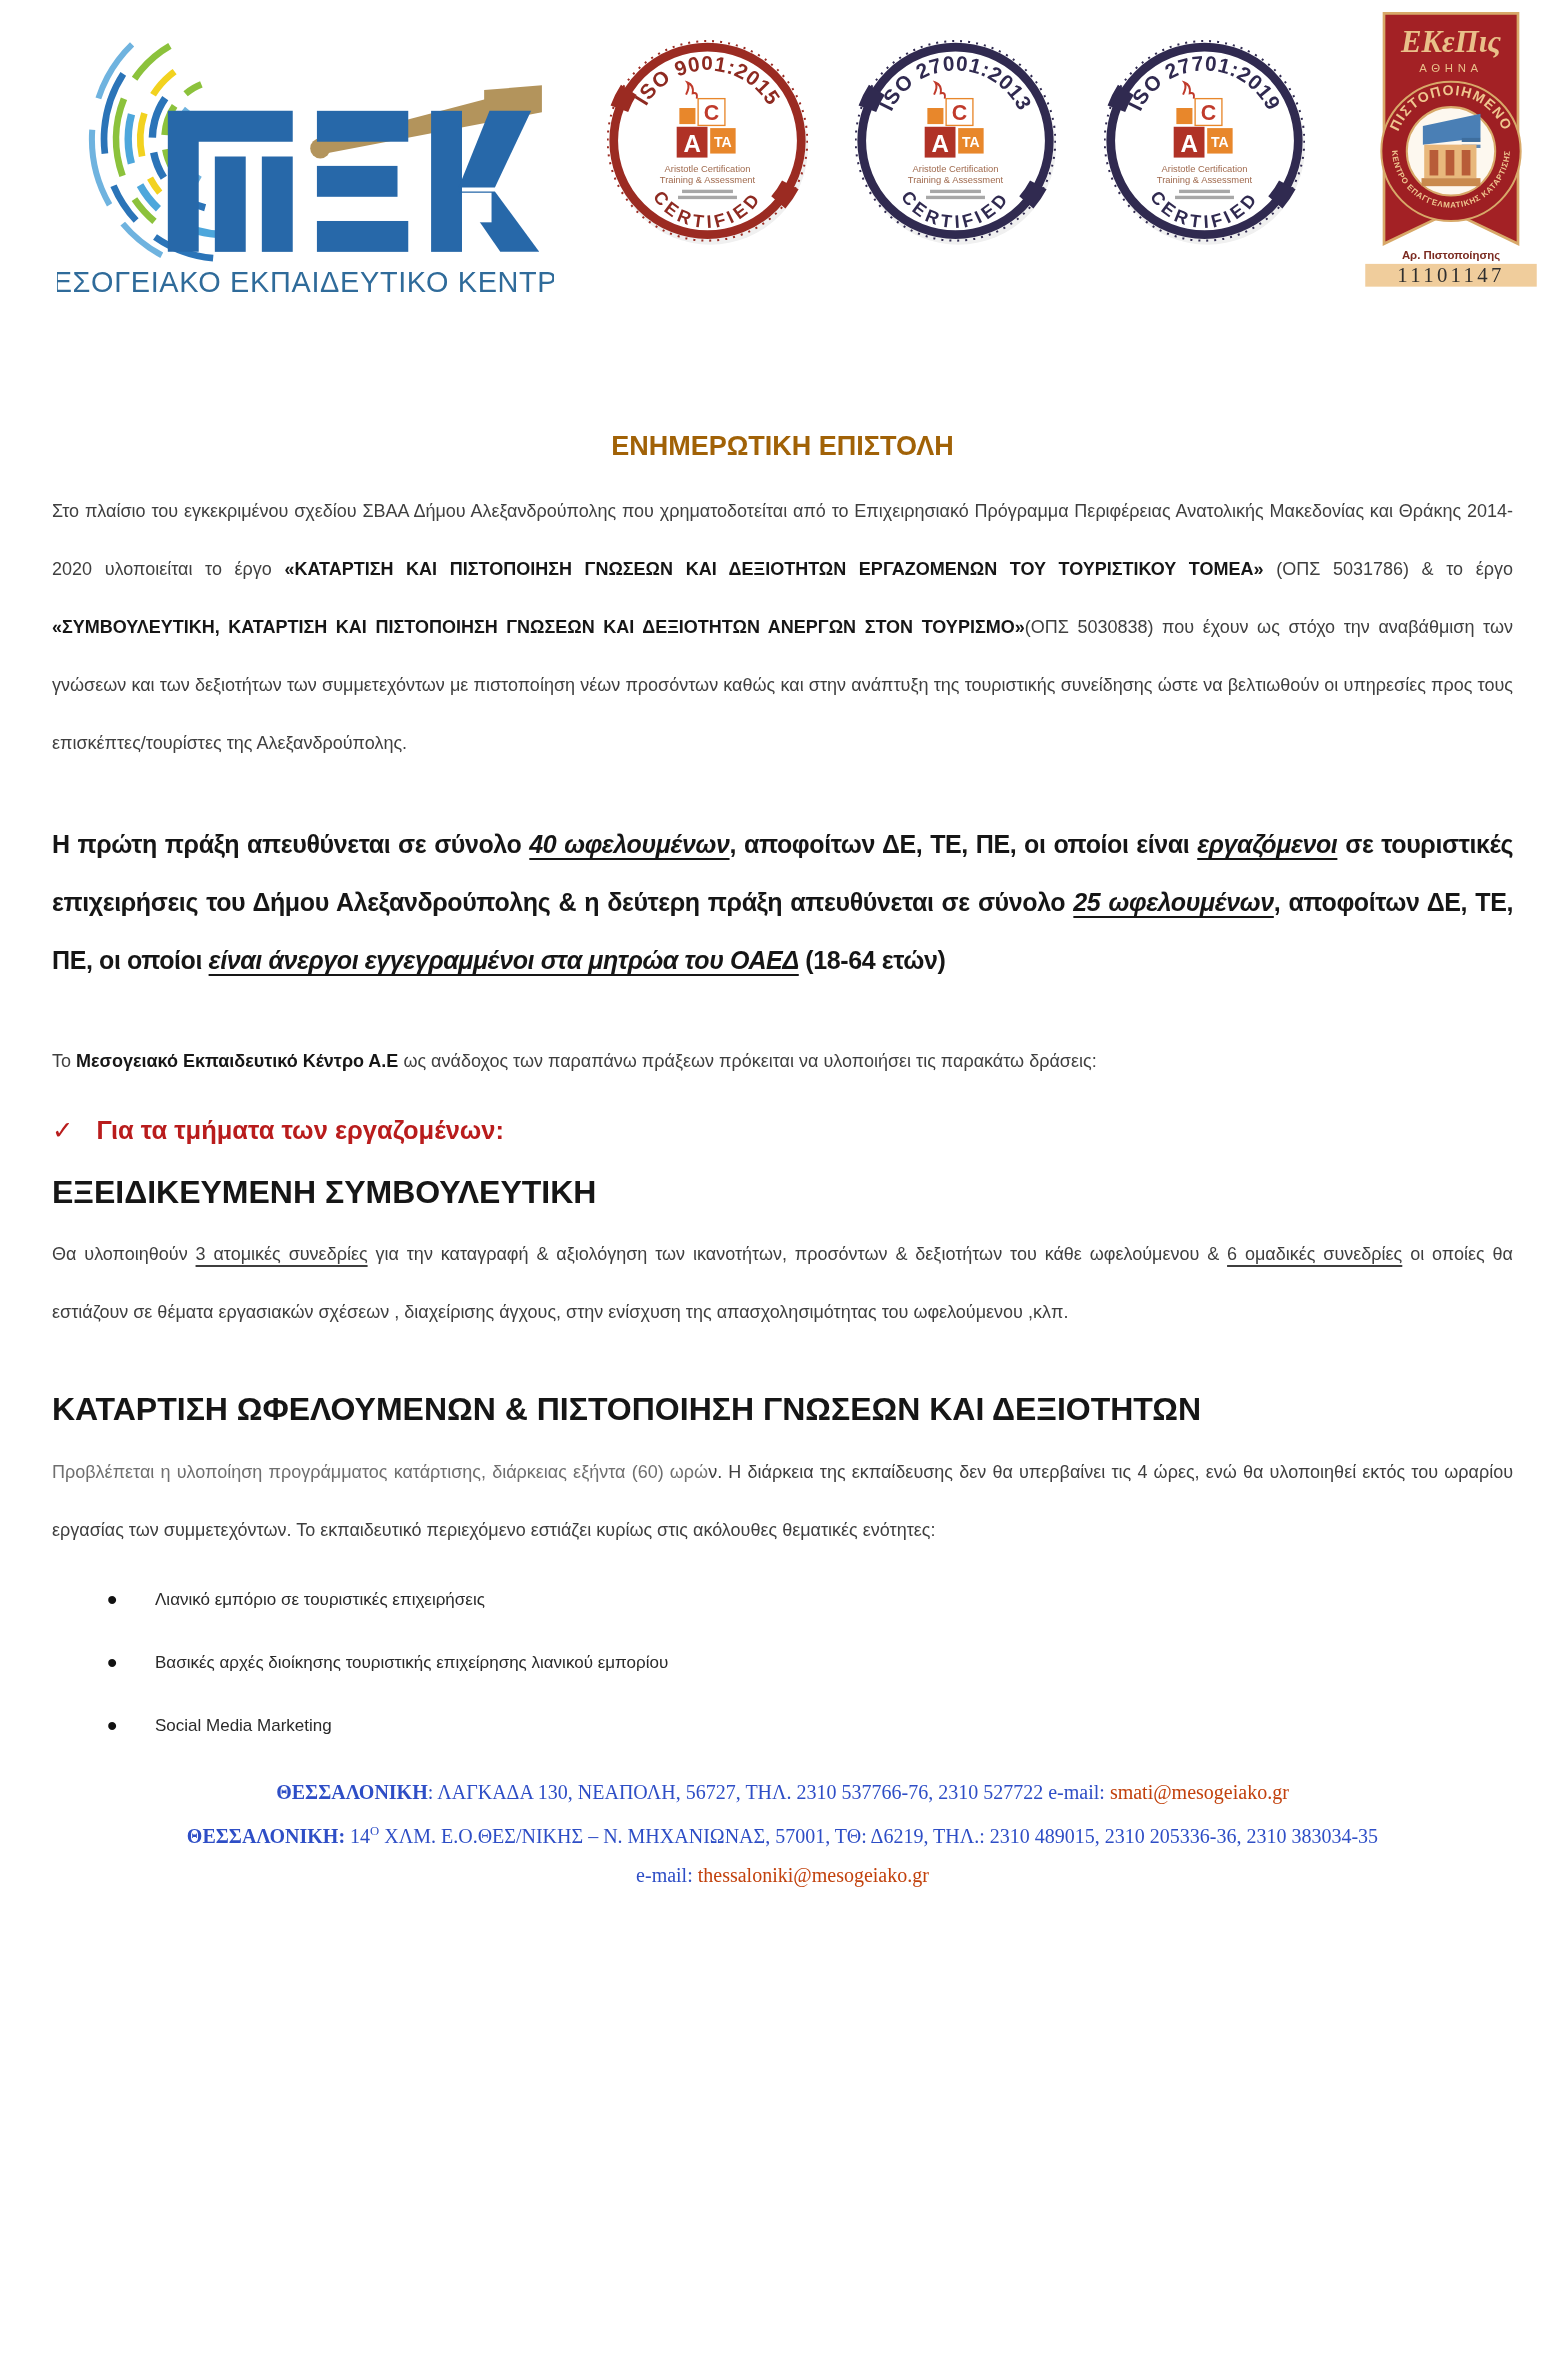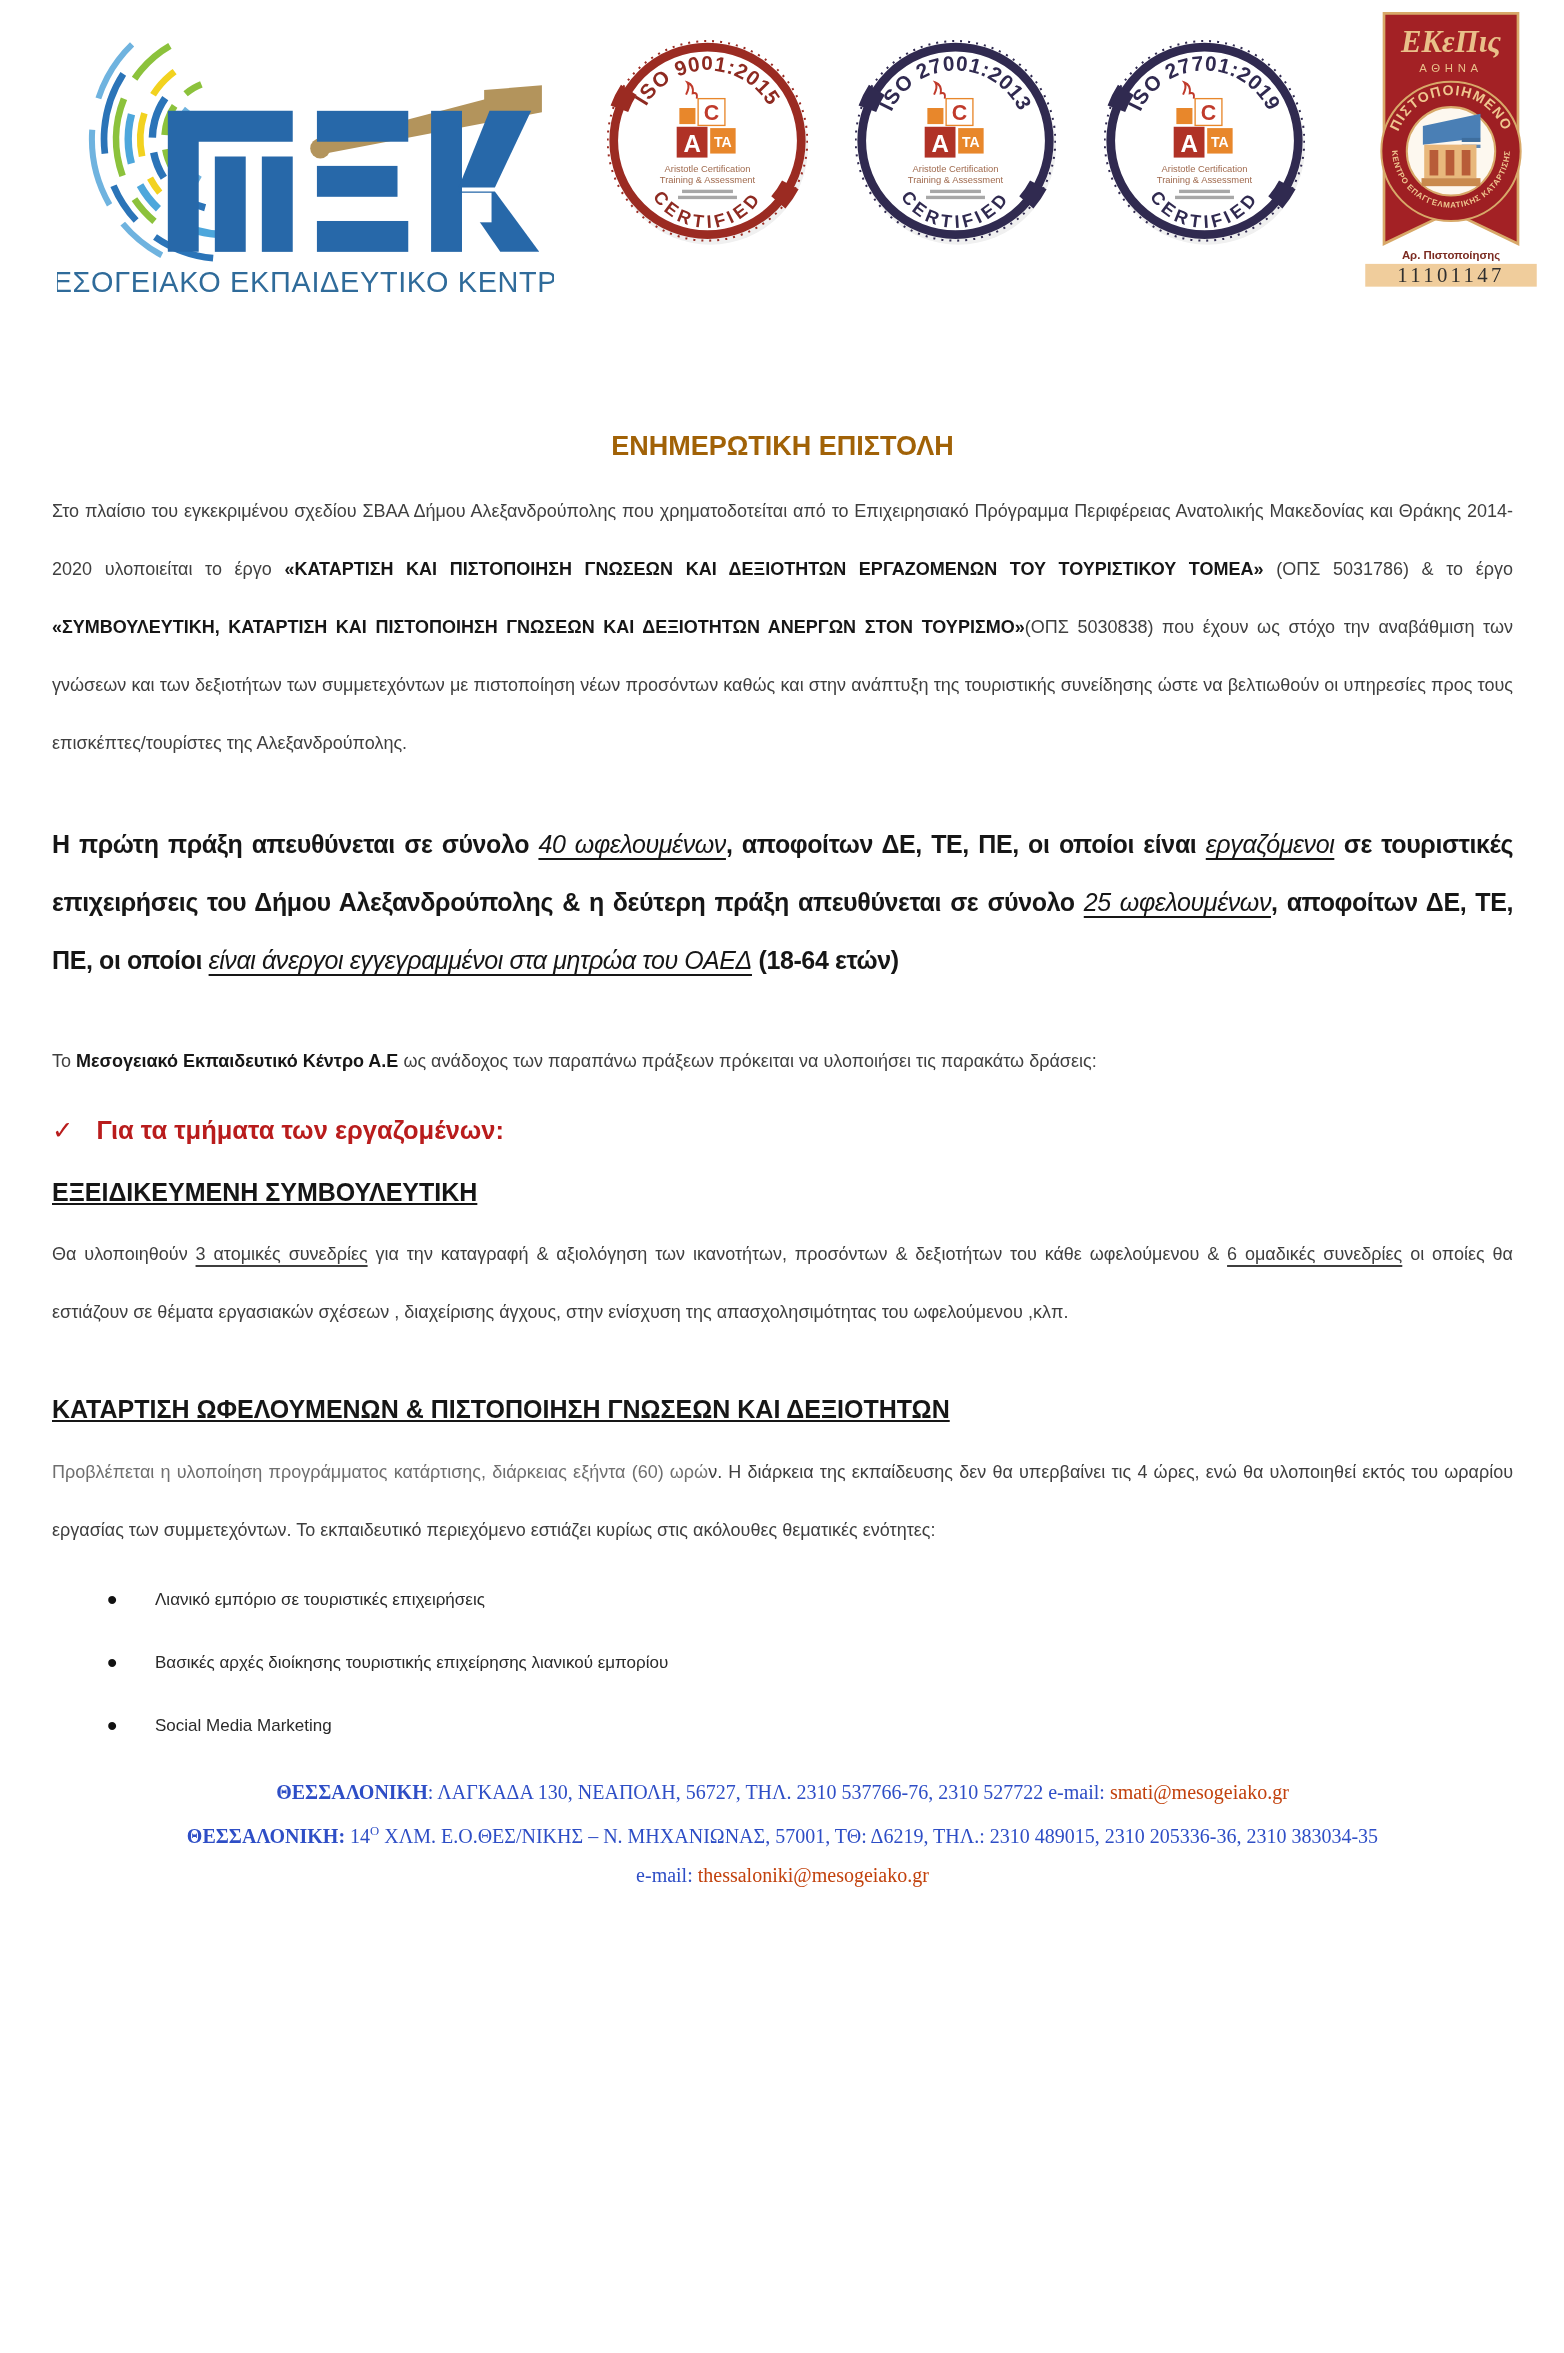--- a/index.html
+++ b/index.html
@@ -19,26 +19,26 @@
   .doc-title{
     margin:127px 0 0 0;text-align:center;font-weight:bold;font-size:27px;
     line-height:32px;color:#a16207;
   }
   .para{font-size:18px;line-height:58px;text-align:justify;margin:0;}
   .p1{margin-top:20px;}
   .p2{margin-top:43px;font-weight:bold;color:#161616;font-size:25px;letter-spacing:-0.4px;}
   .p3{margin-top:43px;}
   .check-line{margin-top:10.7px;font-size:25.5px;line-height:58px;font-weight:bold;color:#b91c1c;}
   .check-mark{font-weight:normal;margin-right:23px;}
-  .h-sec{font-size:25px;line-height:58px;font-weight:bold;color:#161616;margin:4px 0 0 0;text-align:left;text-decoration:underline;}
+  .h-sec{font-size:32px;line-height:58px;font-weight:bold;color:#161616;margin:4px 0 0 0;text-align:left;}
   .p4{margin-top:4px;}
   .h2-sec{margin-top:39px;}
   .p5{margin-top:5.4px;}
   .run-b{font-weight:bold;color:#161616;}
-  .run-biu{font-weight:normal;font-style:italic;text-decoration:underline;text-underline-offset:5.4px;text-decoration-thickness:2px;}
+  .run-biu{font-weight:bold;font-style:italic;text-decoration:underline;text-underline-offset:5.4px;text-decoration-thickness:2px;}
   .run-u{text-decoration:underline;text-underline-offset:5.4px;text-decoration-thickness:2px;}
   .run-gray{color:#6f6f6f;}
   ul.topics{list-style:none;margin:9.4px 0 0 0;padding:0 0 0 55px;}
   ul.topics li{
     font-size:17px;line-height:63px;color:#2a2a2a;position:relative;padding-left:48px;
   }
   ul.topics li::before{
     content:"\2022";position:absolute;left:0;top:0;font-size:29.5px;color:#111;
   }
   .footer{

